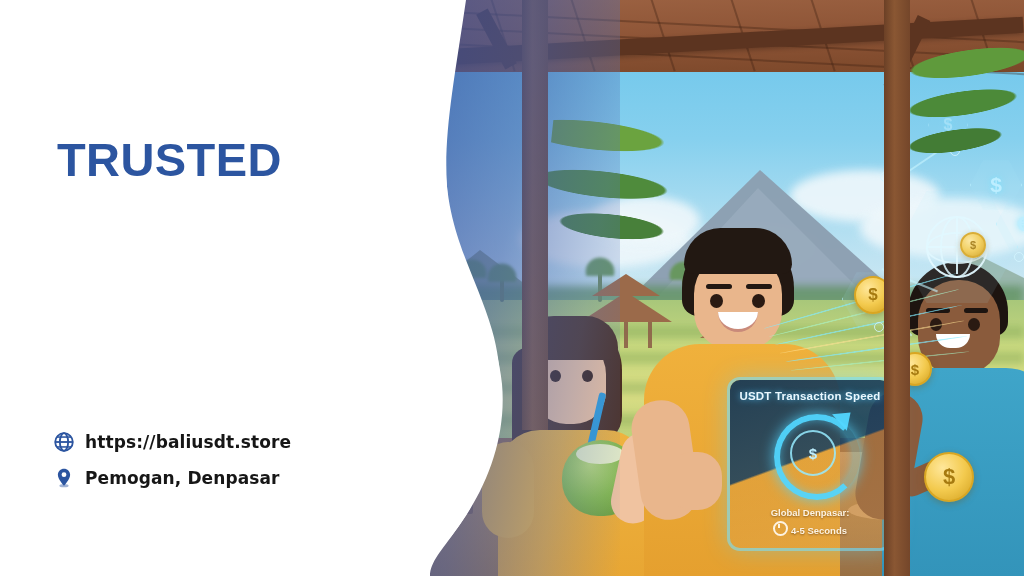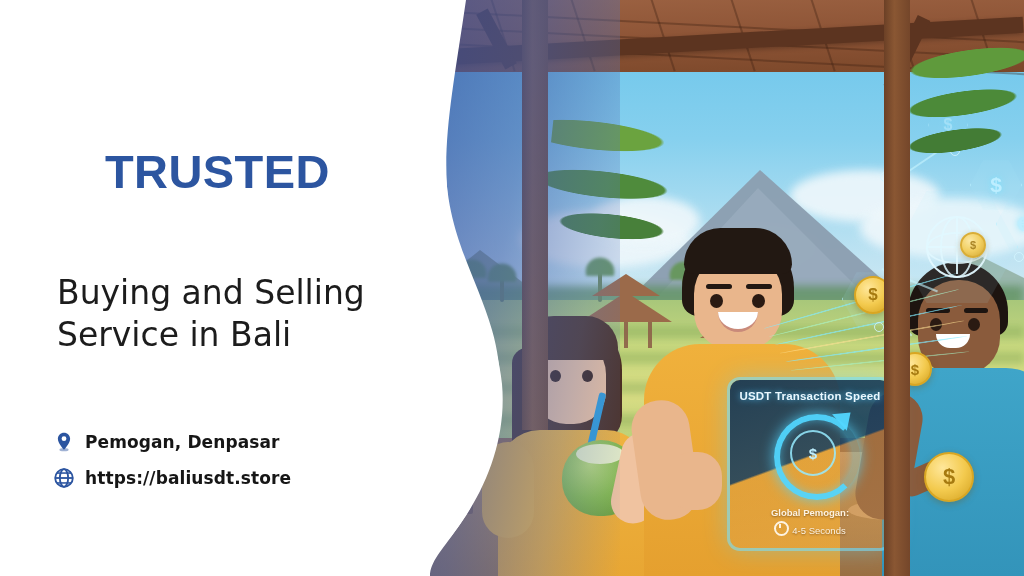--- a/index.html
+++ b/index.html
@@ -294,21 +294,21 @@
     border-left:11px solid transparent;border-right:11px solid transparent;
     border-bottom:15px solid rgba(82,214,255,.95);transform:rotate(48deg);
   }
   .tablet-sub{
     position:absolute;left:0;bottom:30px;width:100%;text-align:center;
     color:#fdf3e2;font-size:9.5px;font-weight:bold;
     text-shadow:0 1px 2px rgba(90,50,10,.6);
   }
   .tablet-sub2{
     position:absolute;left:0;bottom:12px;width:100%;text-align:center;
-    color:#fdf3e2;font-size:9.5px;font-weight:normal;
+    color:#fdf3e2;font-size:9.5px;font-weight:bold;
     text-shadow:0 1px 2px rgba(90,50,10,.6);
   }
   .stopwatch{
     display:inline-block;width:11px;height:11px;border:2px solid #fdf3e2;border-radius:50%;
     vertical-align:-2px;margin-right:3px;position:relative;
   }
   .stopwatch::after{
     content:"";position:absolute;left:3px;top:1px;width:2px;height:4px;background:#fdf3e2;
   }
 
@@ -392,21 +392,21 @@
   .brand{
     position:absolute;left:57px;top:50px;
     font-size:45px;font-weight:300;letter-spacing:.6px;color:#111;
     font-family:"DejaVu Sans", sans-serif;
   }
   .head1,.head2{
     position:absolute;left:57px;
     font-size:47px;font-weight:bold;color:#2c55a0;letter-spacing:.4px;
     font-family:"Liberation Sans", sans-serif;
   }
-  .head1{top:144px;margin-left:48px;}
+  .head1{top:132px;}
   .head2{top:196px;}
   .sub{
     position:absolute;left:57px;top:272px;width:390px;
     font-size:33px;font-weight:400;color:#1c1c1c;line-height:1.28;
     font-family:"DejaVu Sans", sans-serif;
   }
   .contacts{position:absolute;left:47px;top:424px;}
   .crow{display:flex;align-items:center;height:36px;}
   .cicon{width:34px;display:flex;align-items:center;justify-content:center;}
   .ctext{
@@ -524,21 +524,21 @@
       <div class="stream s3"></div>
       <div class="stream s4"></div>
       <div class="stream s5"></div>
       <div class="stream s6"></div>
 
       <div class="tablet">
         <div class="tablet-title">USDT Transaction Speed</div>
         <div class="ring"></div>
         <div class="arrowhead"></div>
         <div class="ring-in">$</div>
-        <div class="tablet-sub">Global Pemogan:</div>
+        <div class="tablet-sub">Global Denpasar:</div>
         <div class="tablet-sub2">
           <span class="stopwatch"></span><span>4-5 Seconds</span>
         </div>
       </div>
       <div class="m-hand"></div>
 
       <div class="hexline" style="left:470px;top:176px;width:54px;transform:rotate(-34deg);"></div>
       <div class="hexline" style="left:452px;top:268px;width:60px;transform:rotate(22deg);"></div>
       <div class="hexline" style="left:446px;top:300px;width:50px;transform:rotate(44deg);"></div>
       <div class="node" style="left:450px;top:172px;"></div>
@@ -590,45 +590,44 @@
       <path d="M0,0 L34,0 C34,0 20,70 16,140 C11,228 44,268 62,330 C80,392 70,470 26,530 C12,550 0,562 0,576 Z" fill="#ffffff"></path>
       <path d="M0,0 L36,0 C22,96 10,150 20,214 C30,280 66,320 72,384 C78,452 44,516 0,560 Z" fill="#ffffff"></path>
     </svg>
   </div>
 
   <div class="left">
 
 
     <div class="head1">TRUSTED</div>
 
-    <div class="sub">Buying and Selling Service in Bali</div>
 
     <div class="contacts">
 
-
-      <div class="crow">
-        <span class="cicon">
-          <svg width="22" height="22" viewBox="0 0 24 24">
-            <ellipse cx="12" cy="20.4" rx="5" ry="1.8" fill="#2c55a0" opacity=".45"></ellipse>
-            <path d="M12 1.8c-3.7 0-6.7 3-6.7 6.7 0 4.8 6 11.3 6.3 11.6.2.2.6.2.8 0 .3-.3 6.3-6.8 6.3-11.6 0-3.7-3-6.7-6.7-6.7z" fill="#2c55a0"></path>
-            <circle cx="12" cy="8.4" r="2.6" fill="#ffffff"></circle>
-          </svg>
-        </span>
-        <span class="ctext">Pemogan, Denpasar</span>
-      </div>
 
       <div class="crow">
         <span class="cicon">
           <svg width="22" height="22" viewBox="0 0 24 24">
             <circle cx="12" cy="12" r="9.6" fill="none" stroke="#2c55a0" stroke-width="2"></circle>
             <ellipse cx="12" cy="12" rx="4.5" ry="9.6" fill="none" stroke="#2c55a0" stroke-width="2"></ellipse>
             <line x1="2.4" y1="12" x2="21.6" y2="12" stroke="#2c55a0" stroke-width="2"></line>
             <line x1="4.2" y1="6.6" x2="19.8" y2="6.6" stroke="#2c55a0" stroke-width="1.7"></line>
             <line x1="4.2" y1="17.4" x2="19.8" y2="17.4" stroke="#2c55a0" stroke-width="1.7"></line>
           </svg>
         </span>
         <span class="ctext">https://baliusdt.store</span>
       </div>
 
+      <div class="crow">
+        <span class="cicon">
+          <svg width="22" height="22" viewBox="0 0 24 24">
+            <ellipse cx="12" cy="20.4" rx="5" ry="1.8" fill="#2c55a0" opacity=".45"></ellipse>
+            <path d="M12 1.8c-3.7 0-6.7 3-6.7 6.7 0 4.8 6 11.3 6.3 11.6.2.2.6.2.8 0 .3-.3 6.3-6.8 6.3-11.6 0-3.7-3-6.7-6.7-6.7z" fill="#2c55a0"></path>
+            <circle cx="12" cy="8.4" r="2.6" fill="#ffffff"></circle>
+          </svg>
+        </span>
+        <span class="ctext">Pemogan, Denpasar</span>
+      </div>
+
     </div>
   </div>
 
 </div>
 
 </body></html>

